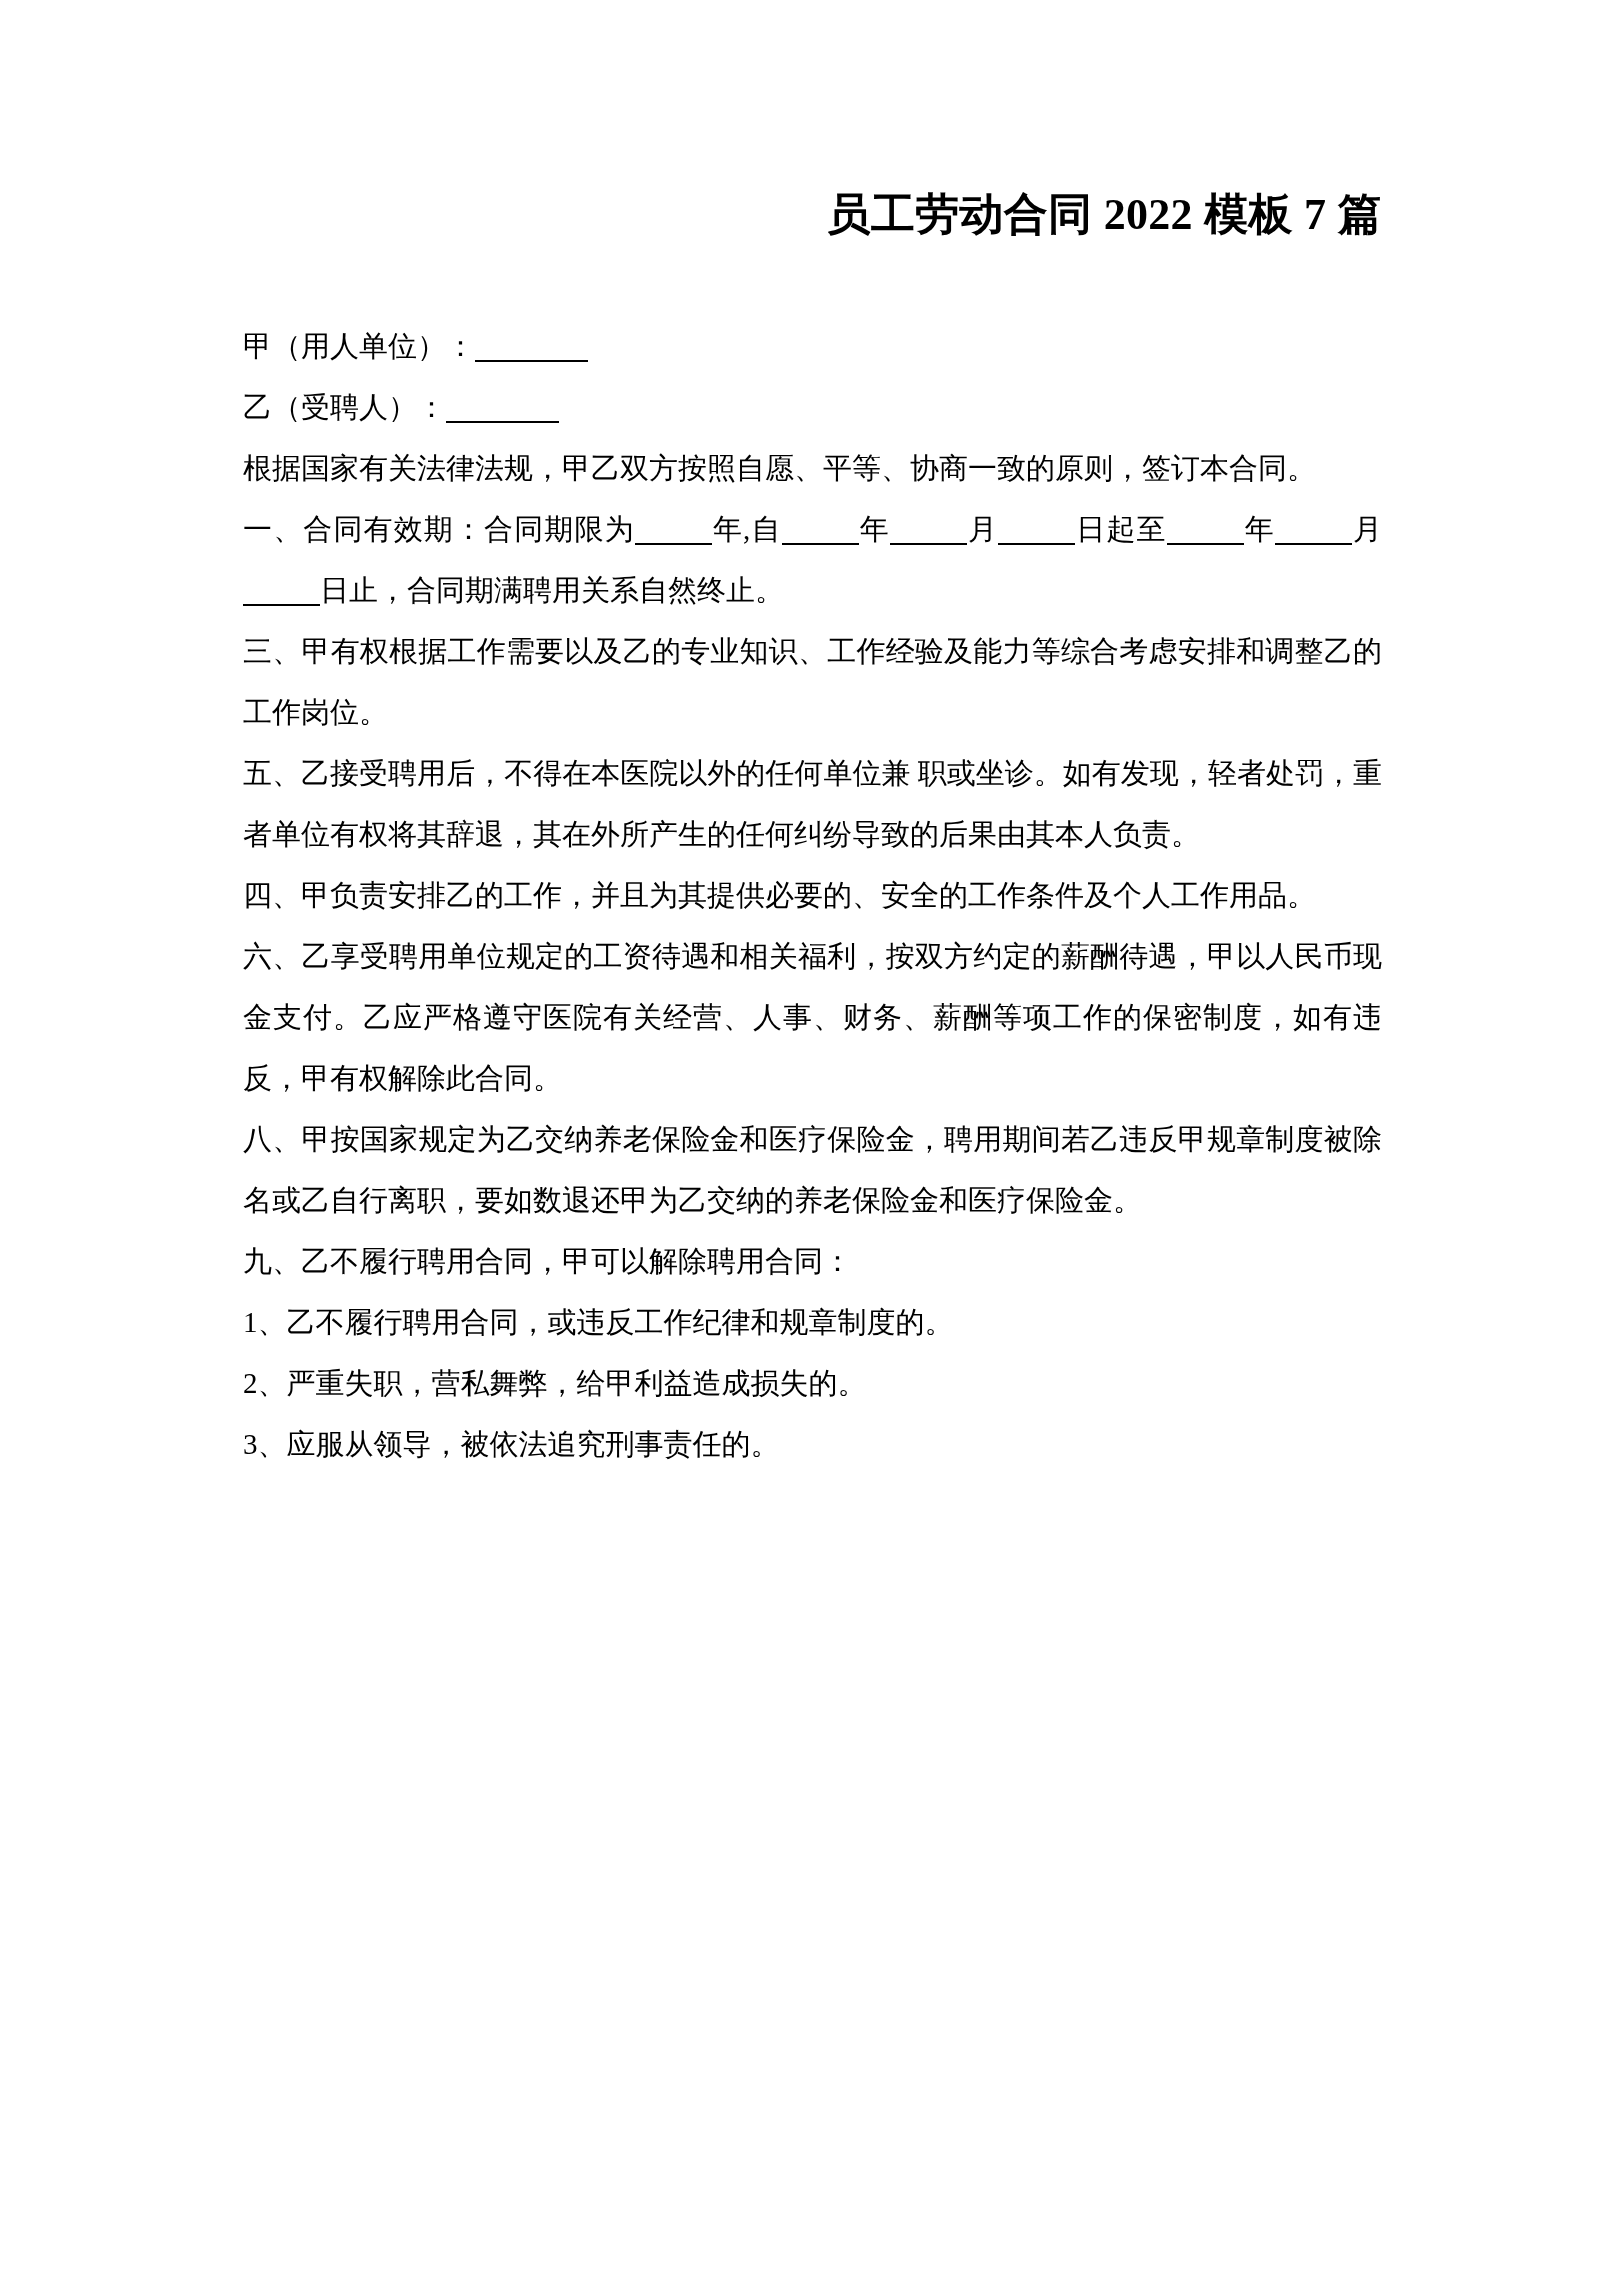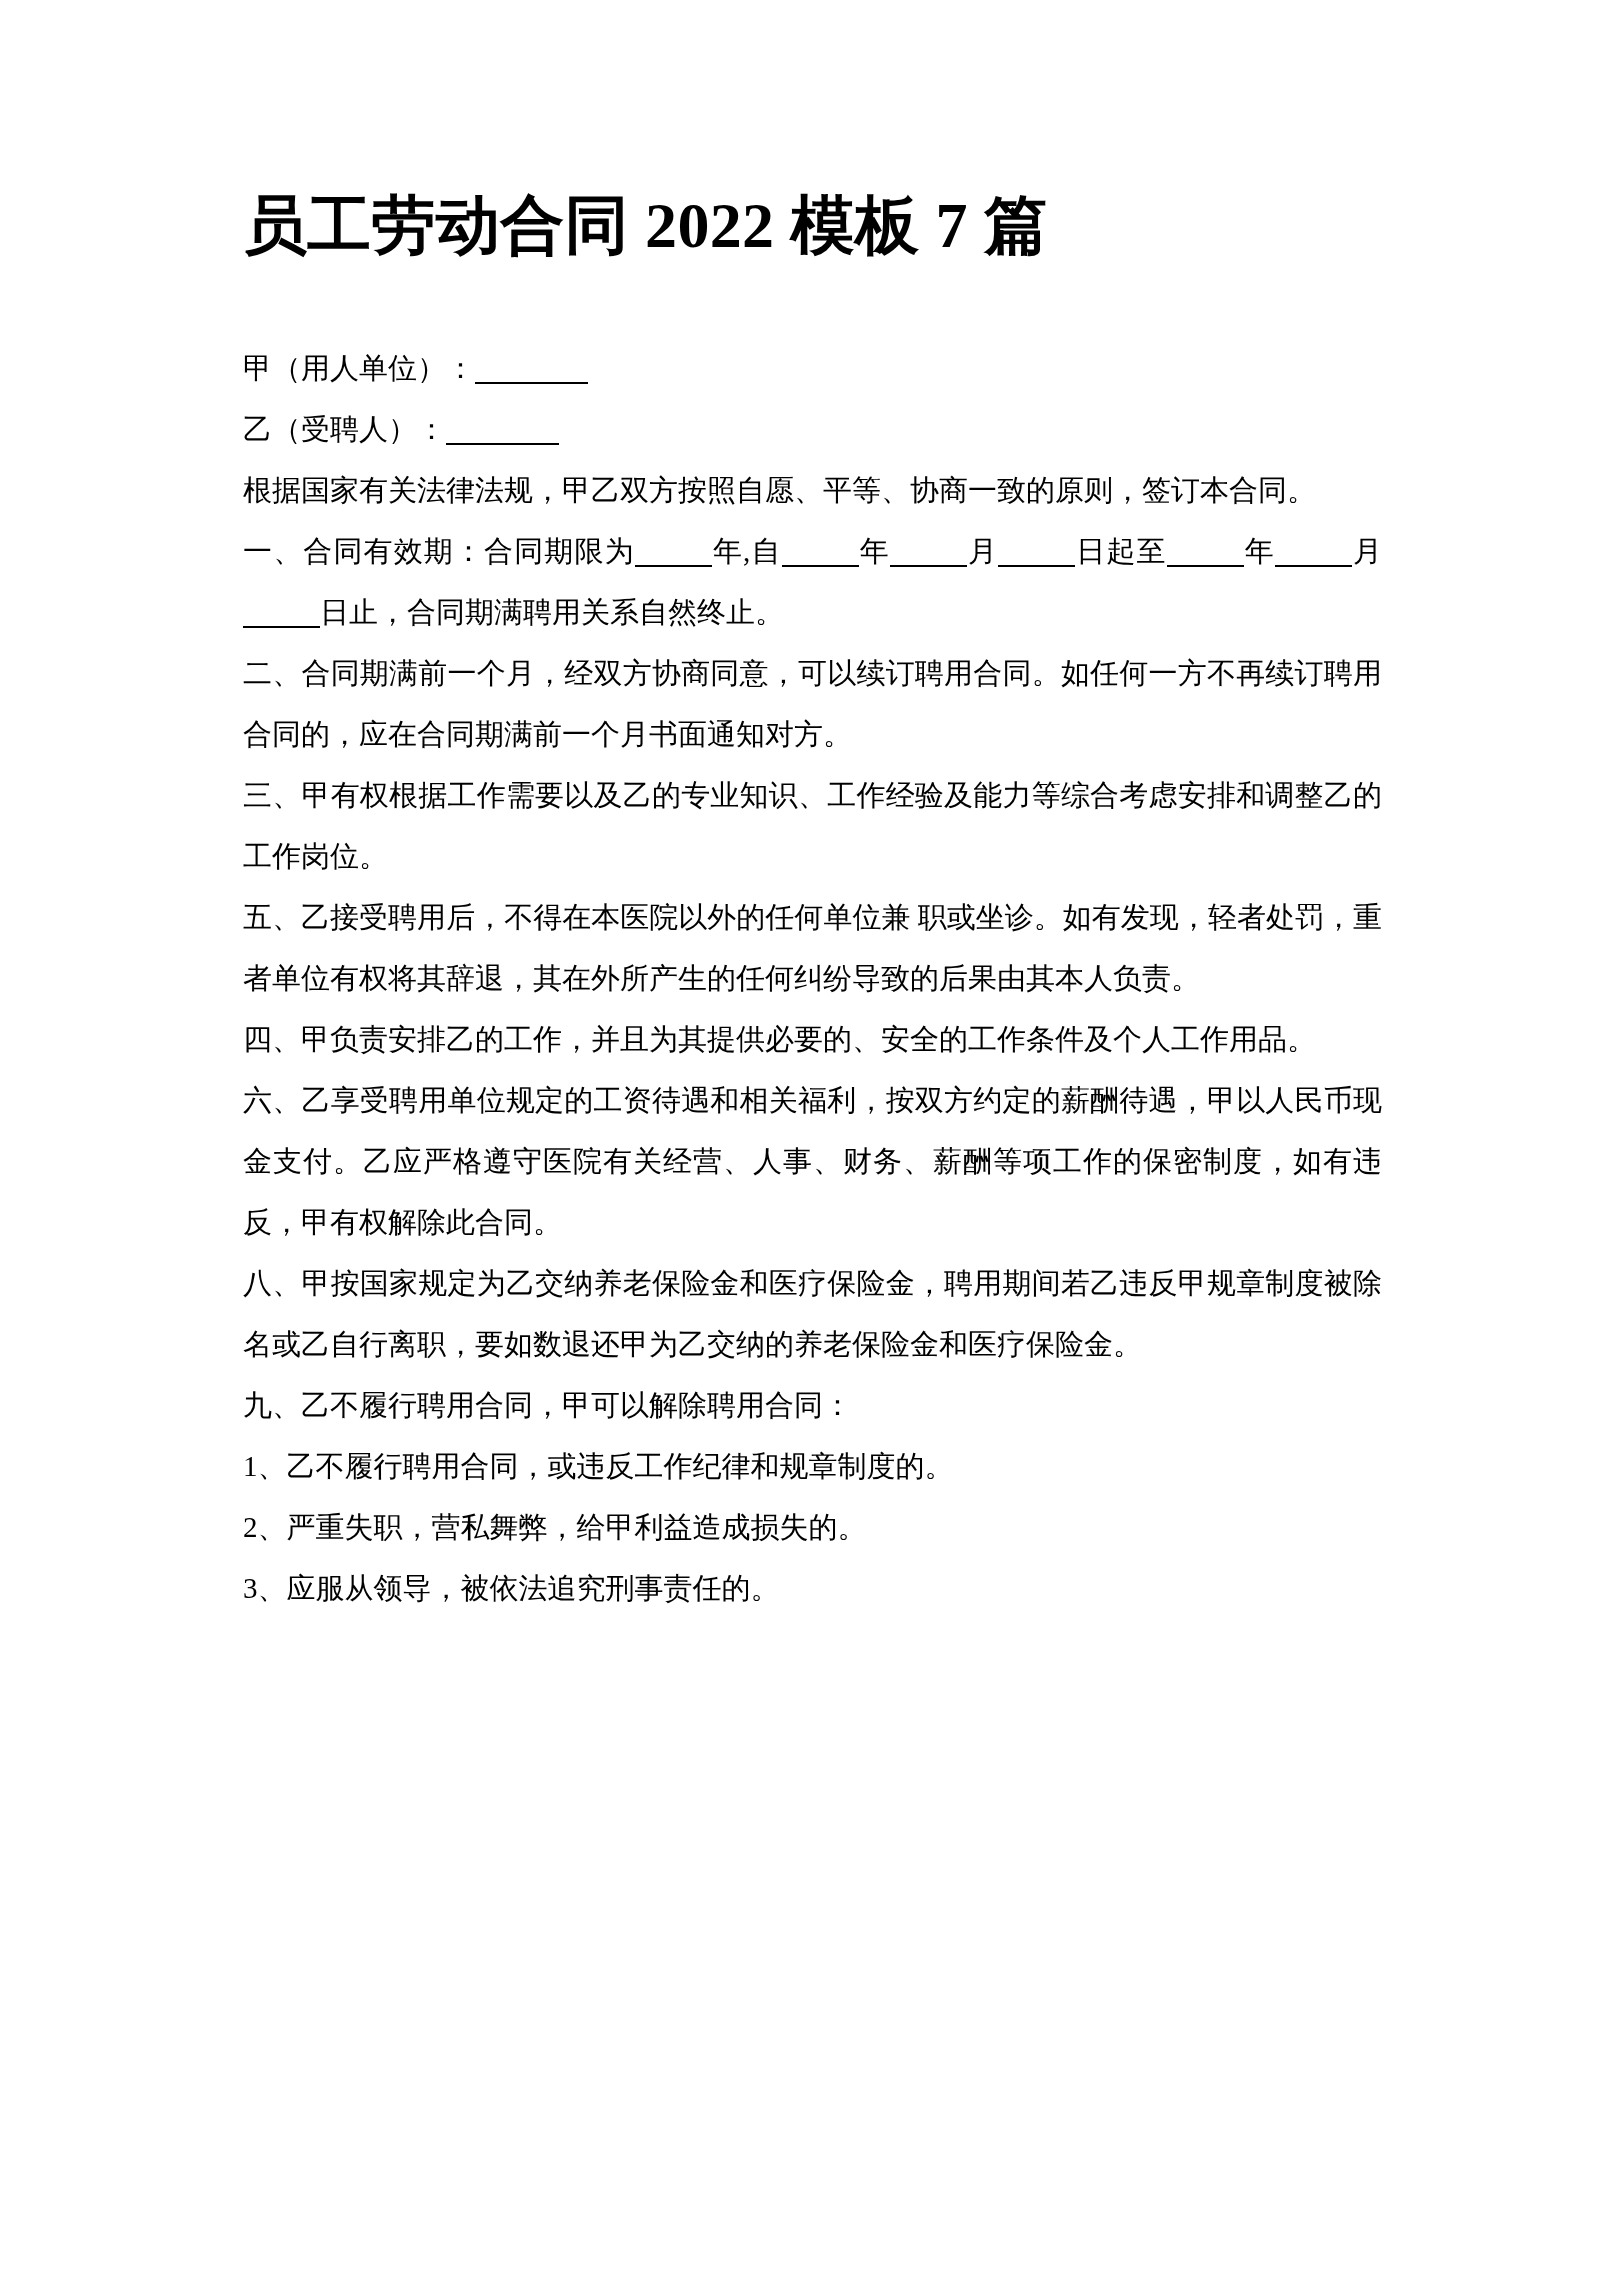--- a/index.html
+++ b/index.html
@@ -27,24 +27,24 @@
 
   .content {
     position: absolute;
     left: 243px;
     top: 0;
     width: 1139px;
   }
 
   .doc-title {
     font-family: "Liberation Serif", "DejaVu Serif", serif;
-    font-size: 64px;
+    font-size: 44px;
     font-weight: 700;
     line-height: 1.1;
-    text-align: left;
+    text-align: right;
     margin: 0;
     padding-top: 191px;
     letter-spacing: 0.3px;
     white-space: pre;
   }
 
   .body-block {
     margin-top: 77px;
     font-size: 29.4px;
     line-height: 61px;
@@ -82,21 +82,20 @@
     <div class="body-block">
 
       <p class="para"><span>甲（用人单位）：</span><span class="blank w-sig"></span></p>
 
       <p class="para"><span>乙（受聘人）：</span><span class="blank w-sig"></span></p>
 
       <p class="para">根据国家有关法律法规，甲乙双方按照自愿、平等、协商一致的原则，签订本合同。</p>
 
       <p class="para"><span>一、</span><span>合同有效期：</span><span>合同期限为</span><span class="blank w-mid"></span><span>年,自</span><span class="blank w-mid"></span><span>年</span><span class="blank w-mid"></span><span>月</span><span class="blank w-mid"></span><span>日起至</span><span class="blank w-mid"></span><span>年</span><span class="blank w-mid"></span><span>月</span><span class="blank w-mid"></span><span>日止，合同期满聘用关系自然终止。</span></p>
 
-      <p class="para"><span>二、</span><span>合同期满前一个月，经双方协商同意，可以续订聘用合同。如任何一方不再续订聘用合同的，应在合同期满前一个月书面通知对方。</span></p>
 
       <p class="para"><span>三、</span><span>甲有权根据工作需要以及乙的专业知识、工作经验及能力等综合考虑安排和调整乙的工作岗位。</span></p>
 
       <p class="para"><span>五、</span><span>乙接受聘用后，不得在本医院以外的任何单位兼 职或坐诊。如有发现，轻者处罚，重者单位有权将其辞退，其在外所产生的任何纠纷导致的后果由其本人负责。</span></p>
 
       <p class="para"><span>四、</span><span>甲负责安排乙的工作，并且为其提供必要的、安全的工作条件及个人工作用品。</span></p>
 
       <p class="para"><span>六、</span><span>乙享受聘用单位规定的工资待遇和相关福利，按双方约定的薪酬待遇，甲以人民币现金支付。乙应严格遵守医院有关经营、人事、财务、薪酬等项工作的保密制度，如有违反，甲有权解除此合同。</span></p>
 
 

